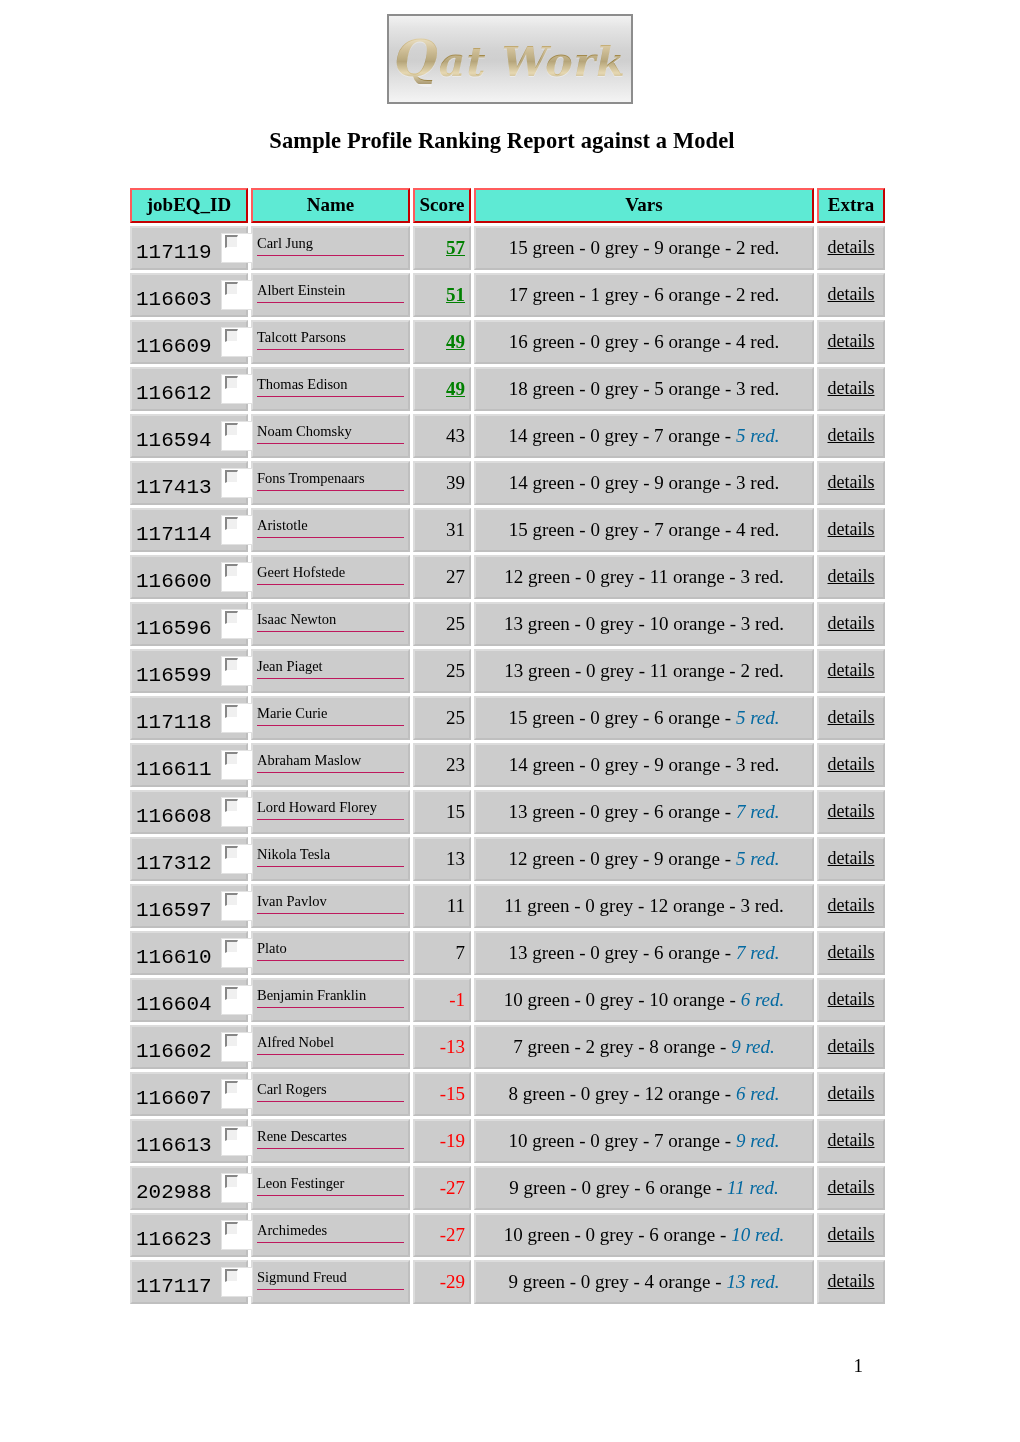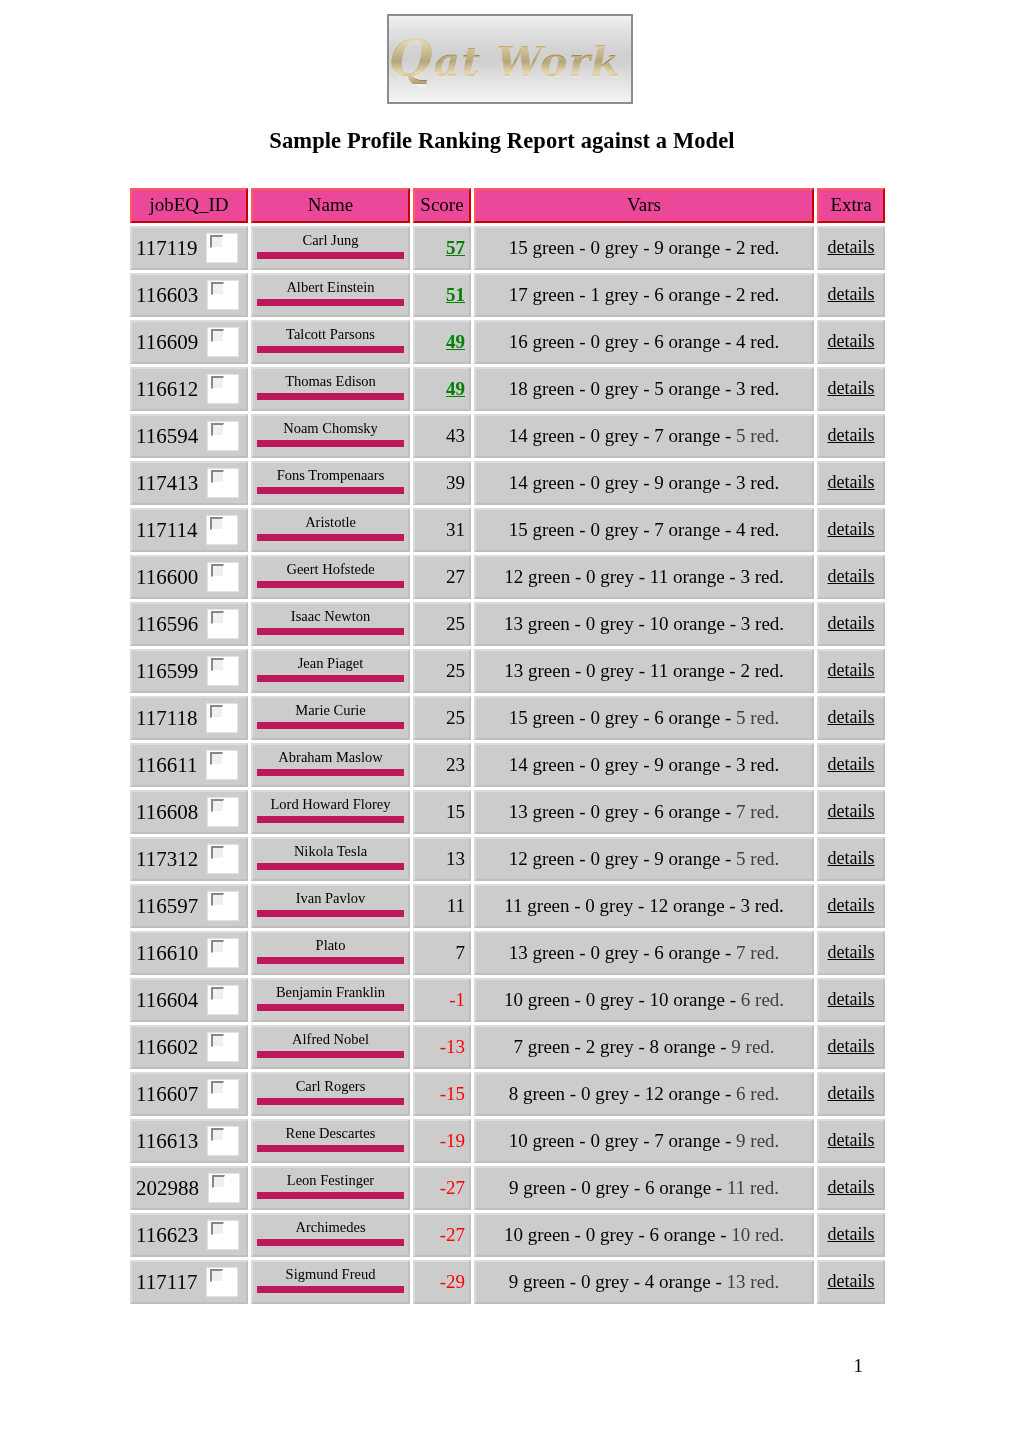--- a/index.html
+++ b/index.html
@@ -31,21 +31,21 @@
         #cfcfcf 52%, #e0e0e0 72%, #f4f4f4 100%);
     position: relative;
     box-sizing: border-box;
     overflow: hidden;
   }
   #logo-wordmark {
     position: absolute;
     left: 0; right: 0;
     top: 50%;
     transform: translateY(-50%);
-    text-align: left;
+    text-align: center;
     font-family: "DejaVu Serif", "Liberation Serif", serif;
     font-style: italic;
     font-weight: bold;
     font-size: 41px;
     letter-spacing: 1px;
     line-height: 1;
     color: #b09a63;
     background: linear-gradient(to bottom, #f0e3bd 0%, #bda469 28%, #8f7634 55%, #d9c389 78%, #7d6529 100%);
     -webkit-background-clip: text;
     background-clip: text;
@@ -74,23 +74,23 @@
     top: 185px;
     width: 760px;
   }
   table.report {
     border-collapse: separate;
     border-spacing: 3px 3px;
     width: 760px;
     table-layout: fixed;
   }
   table.report th {
-    background: #ec4899;
+    background: #5eead4;
     color: #000000;
-    font-weight: normal;
+    font-weight: bold;
     font-size: 19px;
     text-align: center;
     padding: 5px 2px 6px 2px;
     border-top: 2px solid #ff5c5c;
     border-left: 2px solid #ff5c5c;
     border-right: 2px solid #c40000;
     border-bottom: 2px solid #c40000;
     line-height: 1.05;
   }
   table.report td {
@@ -108,21 +108,23 @@
   col.c-id    { width: 118px; }
   col.c-name  { width: 159px; }
   col.c-score { width: 58px;  }
   col.c-vars  { width: 340px; }
   col.c-extra { width: 68px;  }
 
   
   td.id-cell { padding: 0 4px 0 6px; }
   .id-inner {
     display: flex;
+    align-items: center;
     justify-content: flex-start;
+    font-family: Liberation Mono, monospace;
   }
   .id-number {
     font-size: 21px;
     color: #000;
     line-height: 1;
     position: relative;
     top: 5px;
   }
   .chk-box {
     width: 30px;
@@ -149,45 +151,44 @@
 
   
   td.name-cell {
     font-size: 14.5px;
     color: #000;
     text-align: left;
     padding-left: 8px;
   }
   .name-text {
     display: block;
-    border-bottom: 7px solid #be185d;
+    border-bottom: 1px solid #be185d;
     padding-bottom: 3px;
     position: relative;
     top: -2px;
-    text-align: center;
   }
 
   
   td.score-cell {
     text-align: right;
     font-size: 19px;
     padding-right: 7px;
     color: #000000;
   }
   .score-pos-high { color: #008000; font-weight: bold; text-decoration: underline; }
   .score-neg      { color: #ff0000; }
 
   
   td.vars-cell {
     text-align: center;
     font-size: 19px;
     color: #000000;
     white-space: nowrap;
   }
-  .red-seg { color: #404040; }
+  .red-seg { color: #0369a1; font-style: italic; }
 
   
   td.extra-cell {
     text-align: center;
     font-size: 18px;
     padding: 0 3px;
   }
   .details-link {
     color: #000000;
     text-decoration: underline;

